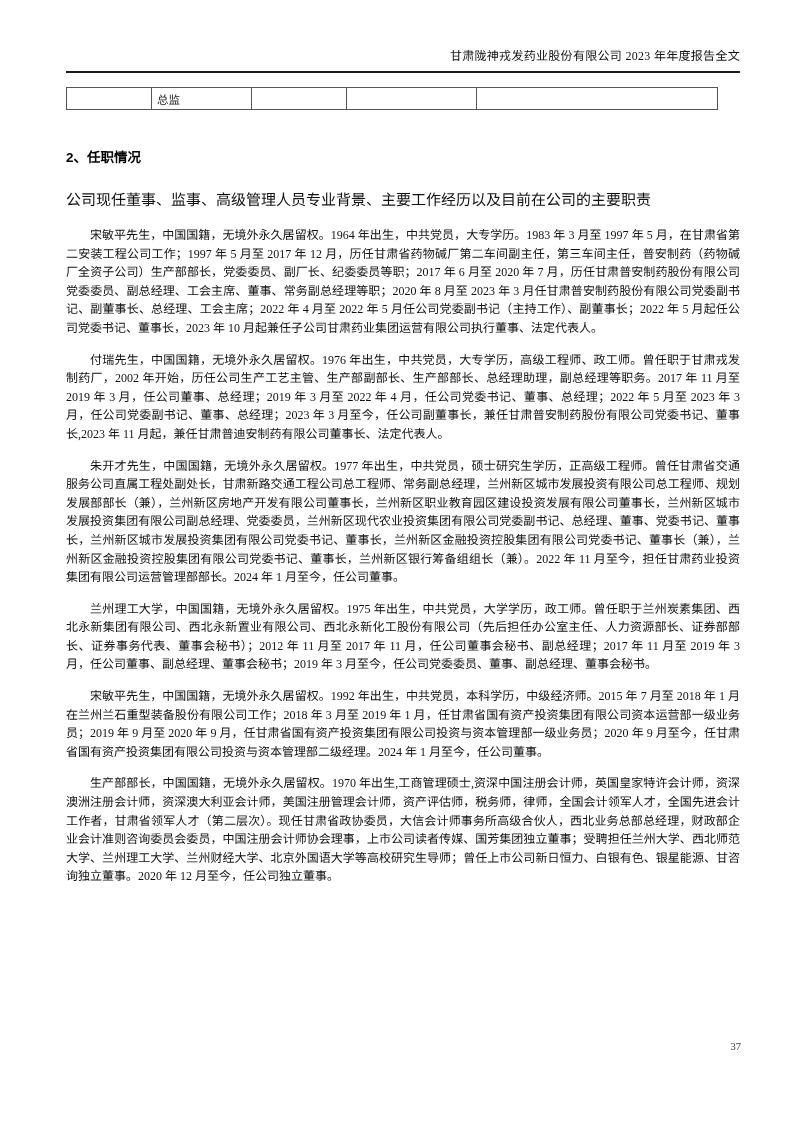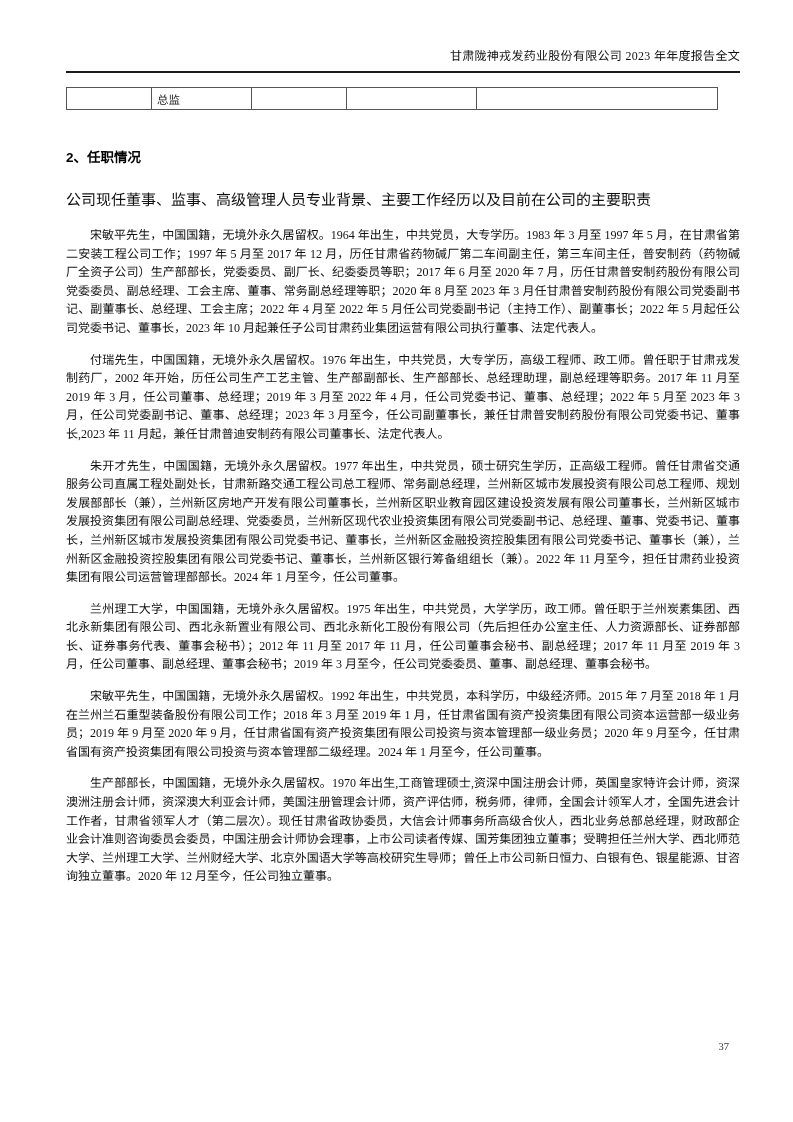--- a/index.html
+++ b/index.html
@@ -64,21 +64,21 @@
     text-indent: 2em;
     margin: 0 0 13px 0;
     color: #111111;
   }
   .bio .bio-name {
     font-weight: normal;
   }
   .page-number {
     position: absolute;
     top: 1041px;
-    right: 64px;
+    right: 52px;
     font-size: 10.5px;
     color: #3a3a3a;
   }
 </style>
 </head>
 <body>
 
 <div class="page">
 
   <div class="doc-header">甘肃陇神戎发药业股份有限公司 2023 年年度报告全文</div>

